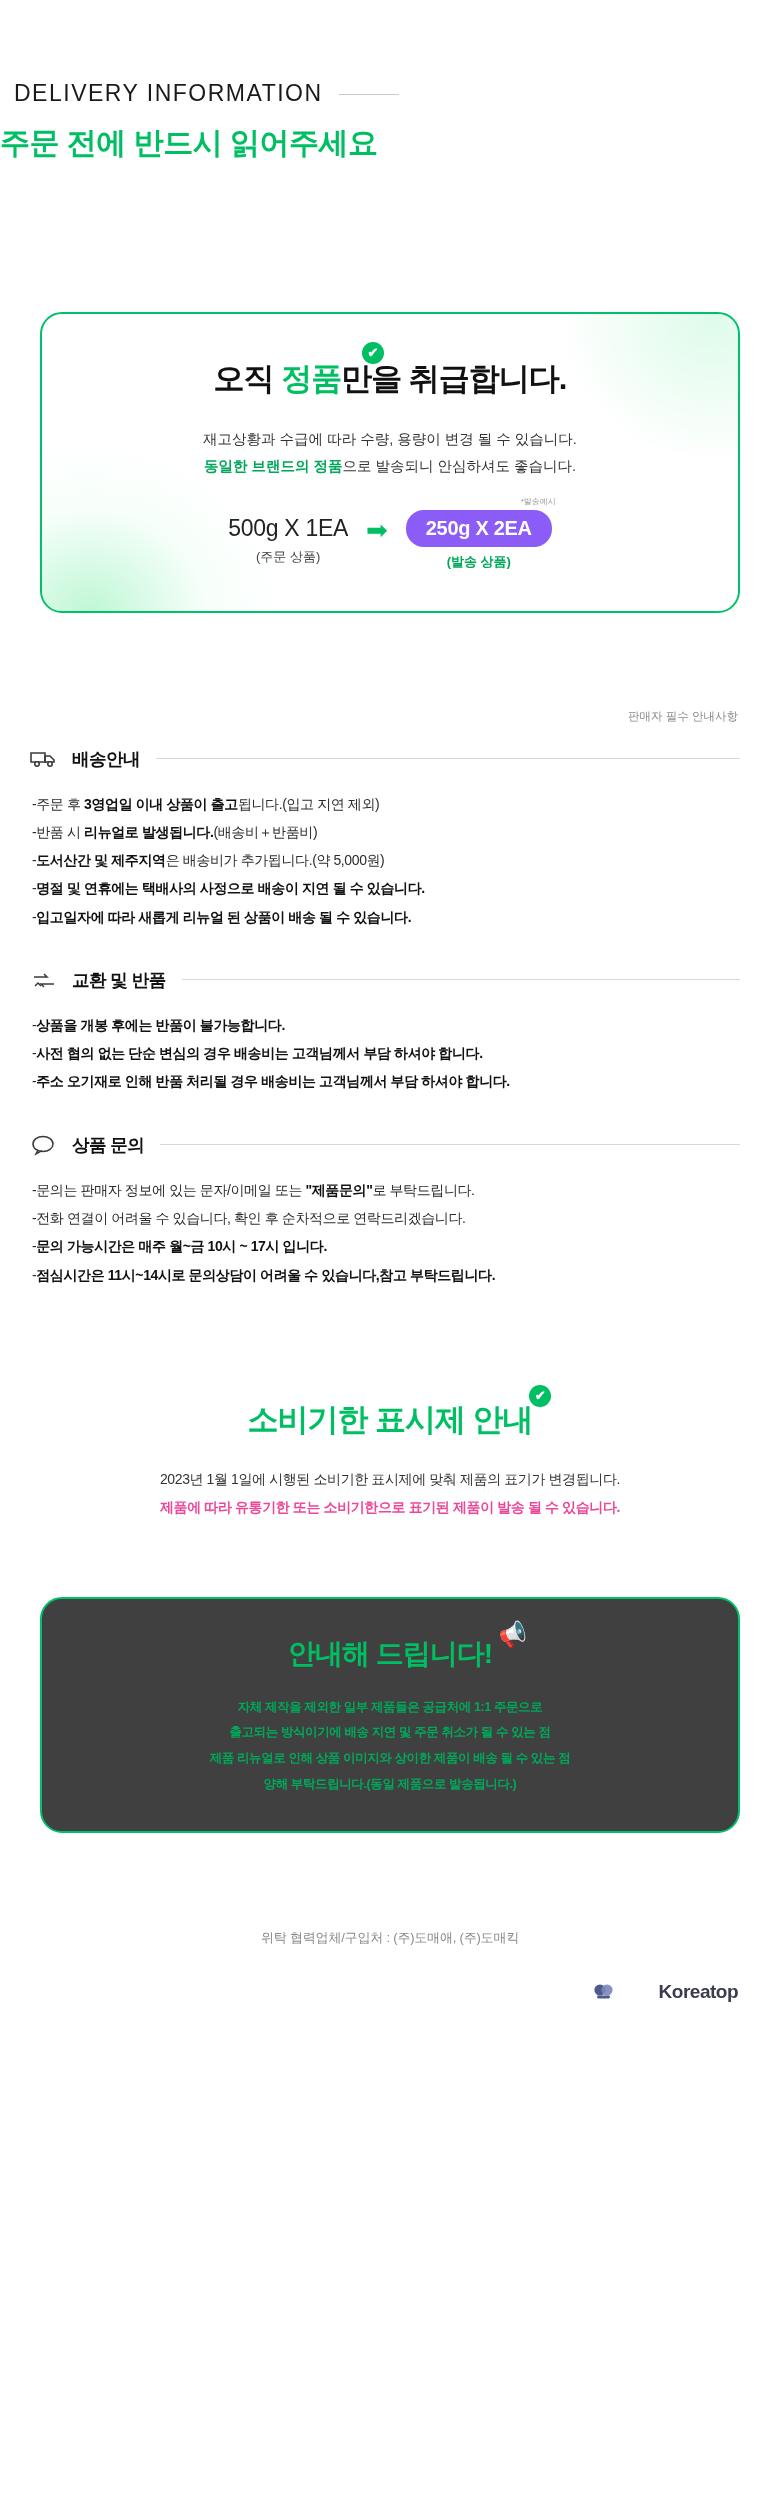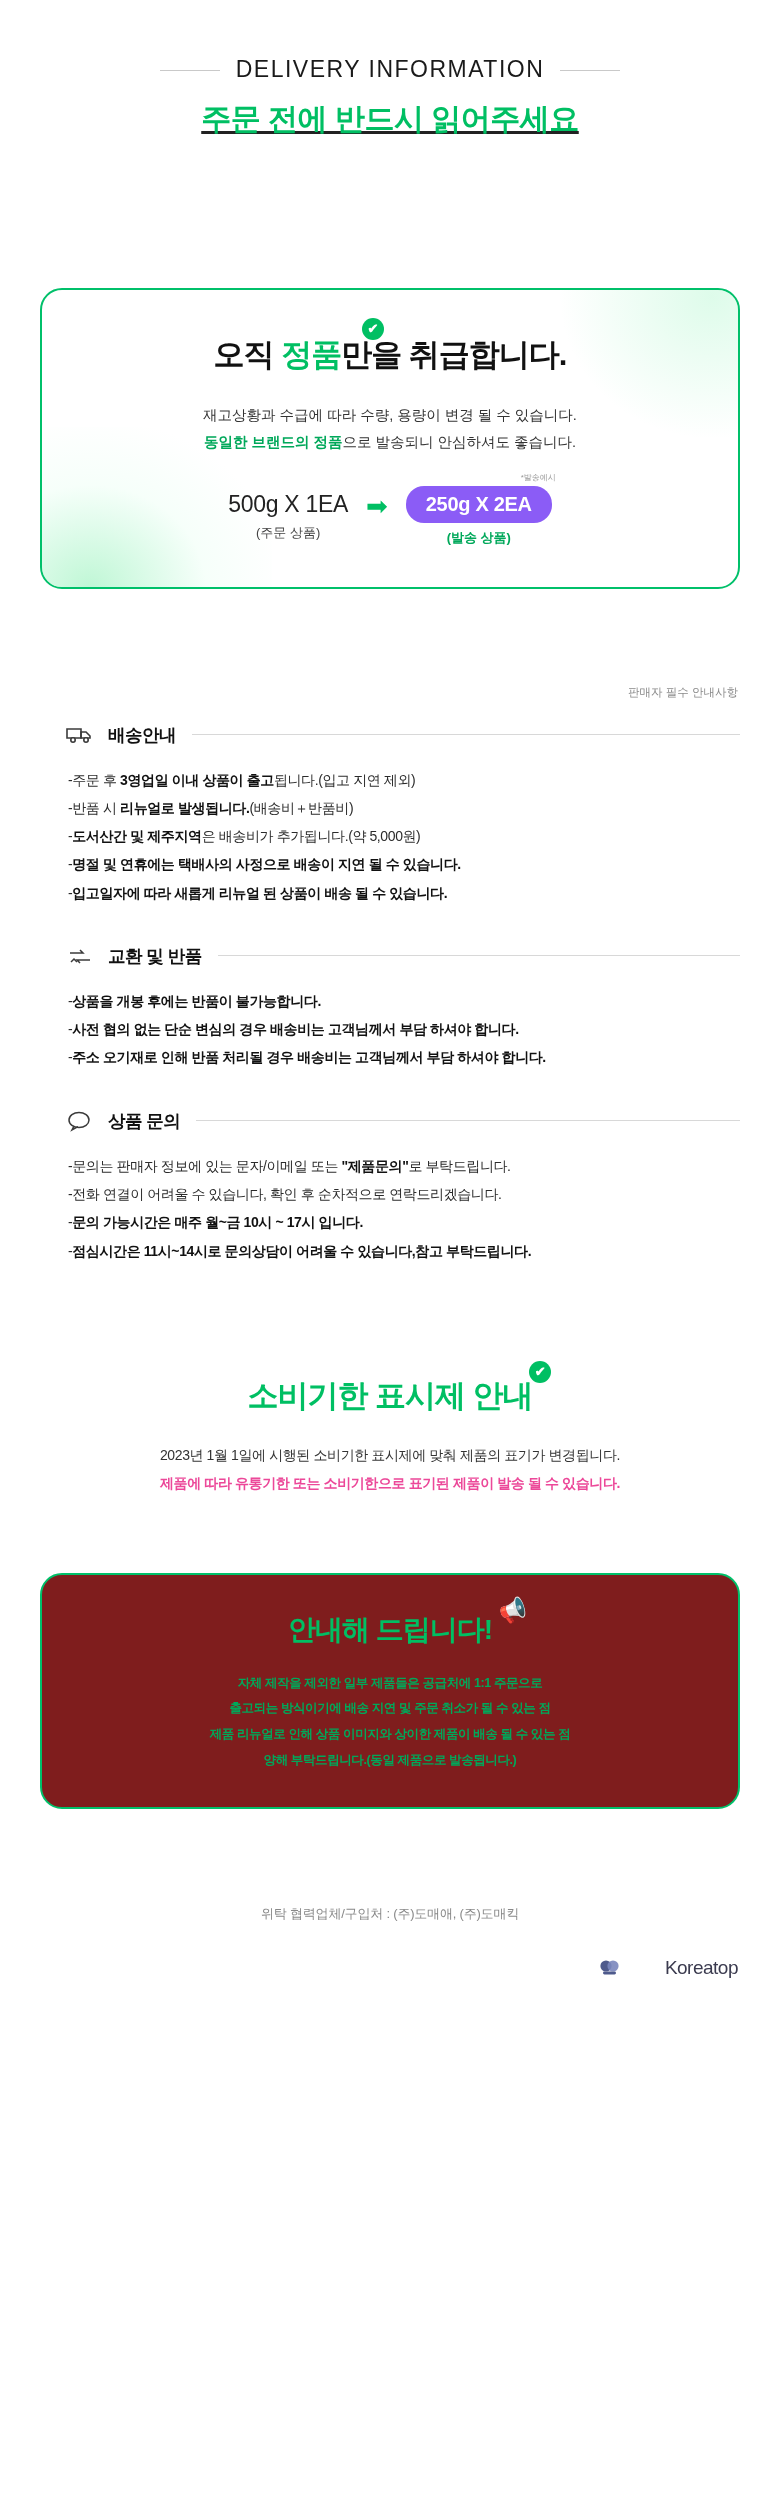--- a/index.html
+++ b/index.html
@@ -12,23 +12,21 @@
   .page {
     position: relative;
     width: 780px;
     min-height: 2499px;
     background: #ffffff;
     overflow: hidden;
   }
 
   
   .header {
-    padding-top: 56px;
-    text-align: center;
-    text-decoration: underline;
+    padding-top: 80px;
   }
   .header-eyebrow {
     font-size: 23px;
     letter-spacing: 1.5px;
     color: #1a1a1a;
     font-weight: 400;
     display: inline-block;
     position: relative;
     padding: 0 14px;
   }
@@ -167,21 +165,21 @@
 
   
   .seller-note {
     text-align: right;
     font-size: 11.5px;
     color: #8a8a8a;
     margin: 96px 42px 0 0;
   }
 
   
-  .sections { margin: 22px 40px 0 64px; }
+  .sections { margin: 22px 40px 0 28px; }
   .section { margin-bottom: 36px; }
   .sec-head {
     display: flex;
     align-items: center;
     gap: 12px;
   }
   .sec-icon {
     width: 32px;
     height: 26px;
     flex: 0 0 auto;
@@ -241,21 +239,21 @@
     letter-spacing: -0.4px;
   }
   .expiry-body .g { color: #ec4899; font-weight: bold; }
 
   
   .card-guide {
     position: relative;
     margin: 76px 40px 0 40px;
     border: 2px solid #00c06a;
     border-radius: 22px;
-    background: #7f1d1d;
+    background: #404040;
     padding: 36px 20px 34px 20px;
     text-align: center;
     overflow: hidden;
   }
   .guide-title {
     position: relative;
     display: inline-block;
     font-size: 28px;
     font-weight: bold;
     color: #00bf63;
@@ -293,21 +291,21 @@
     padding-right: 42px;
     gap: 7px;
   }
   .brand-mark {
     width: 21px;
     height: 21px;
     position: relative;
   }
   .brand-text {
     font-size: 19px;
-    font-weight: normal;
+    font-weight: bold;
     color: #3b3b4f;
     letter-spacing: -0.5px;
     padding-left: 38px;
   }
 </style>
 </head>
 <body>
 
 <div class="page">
 

